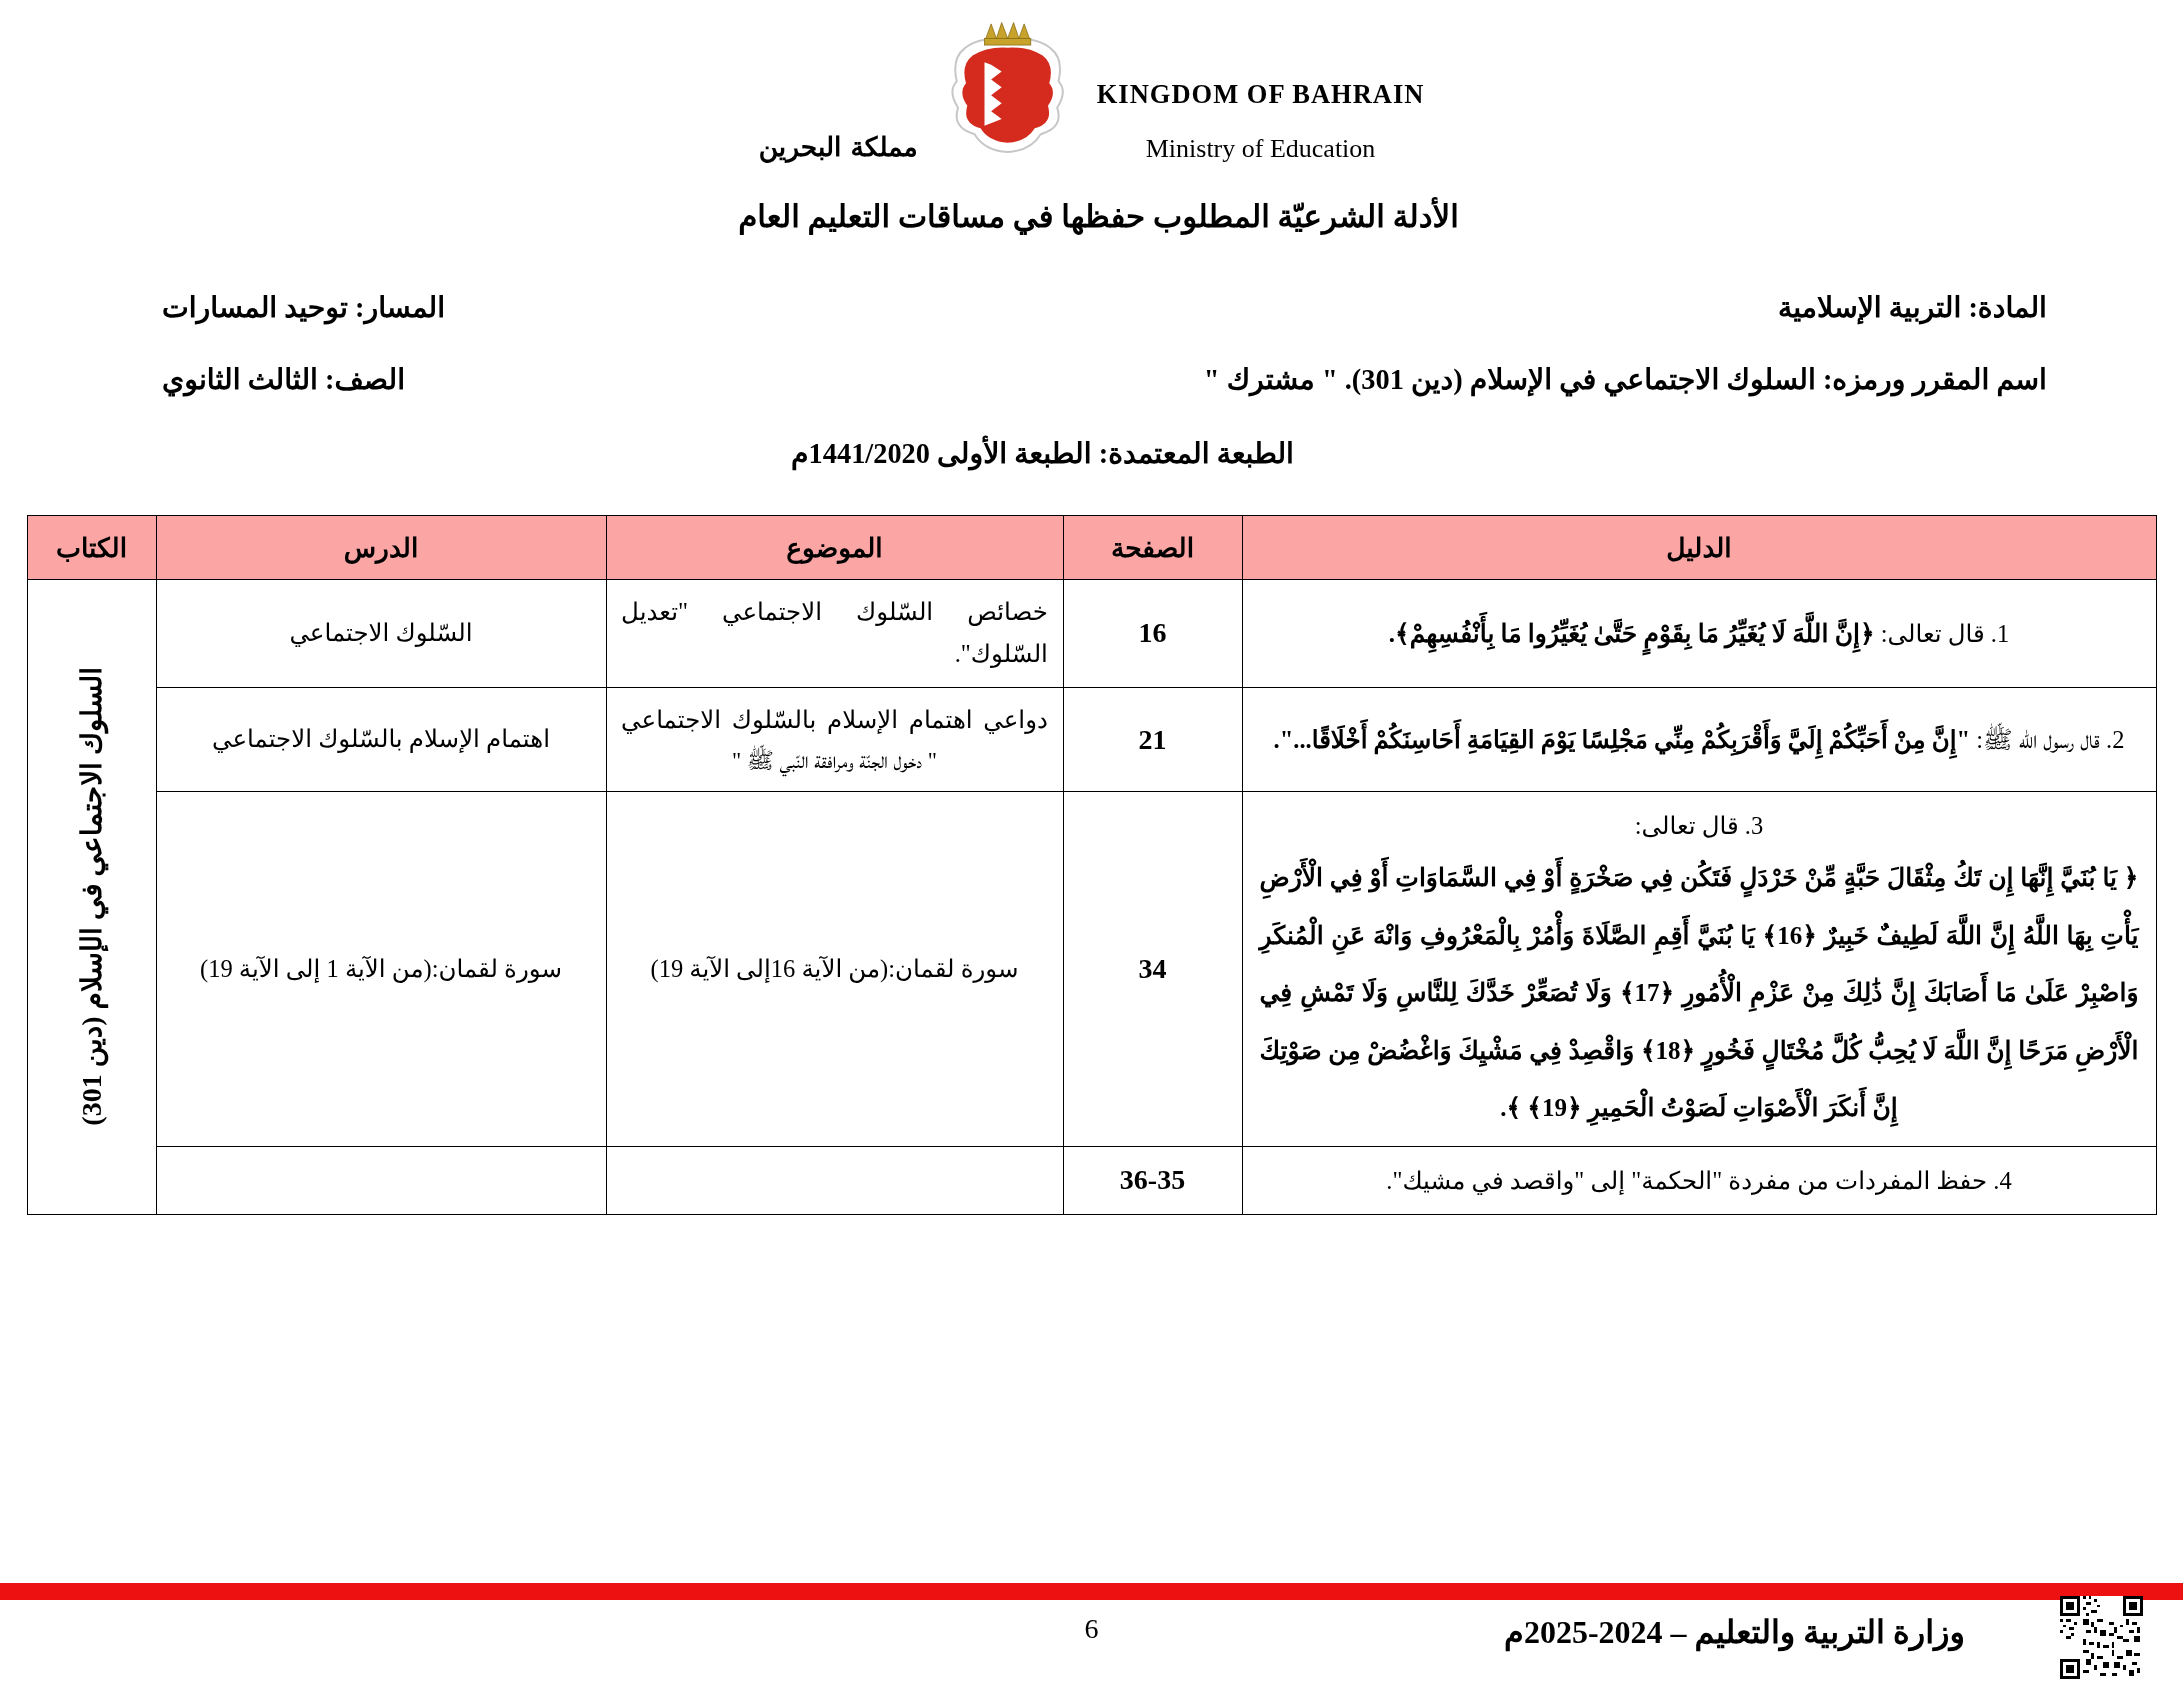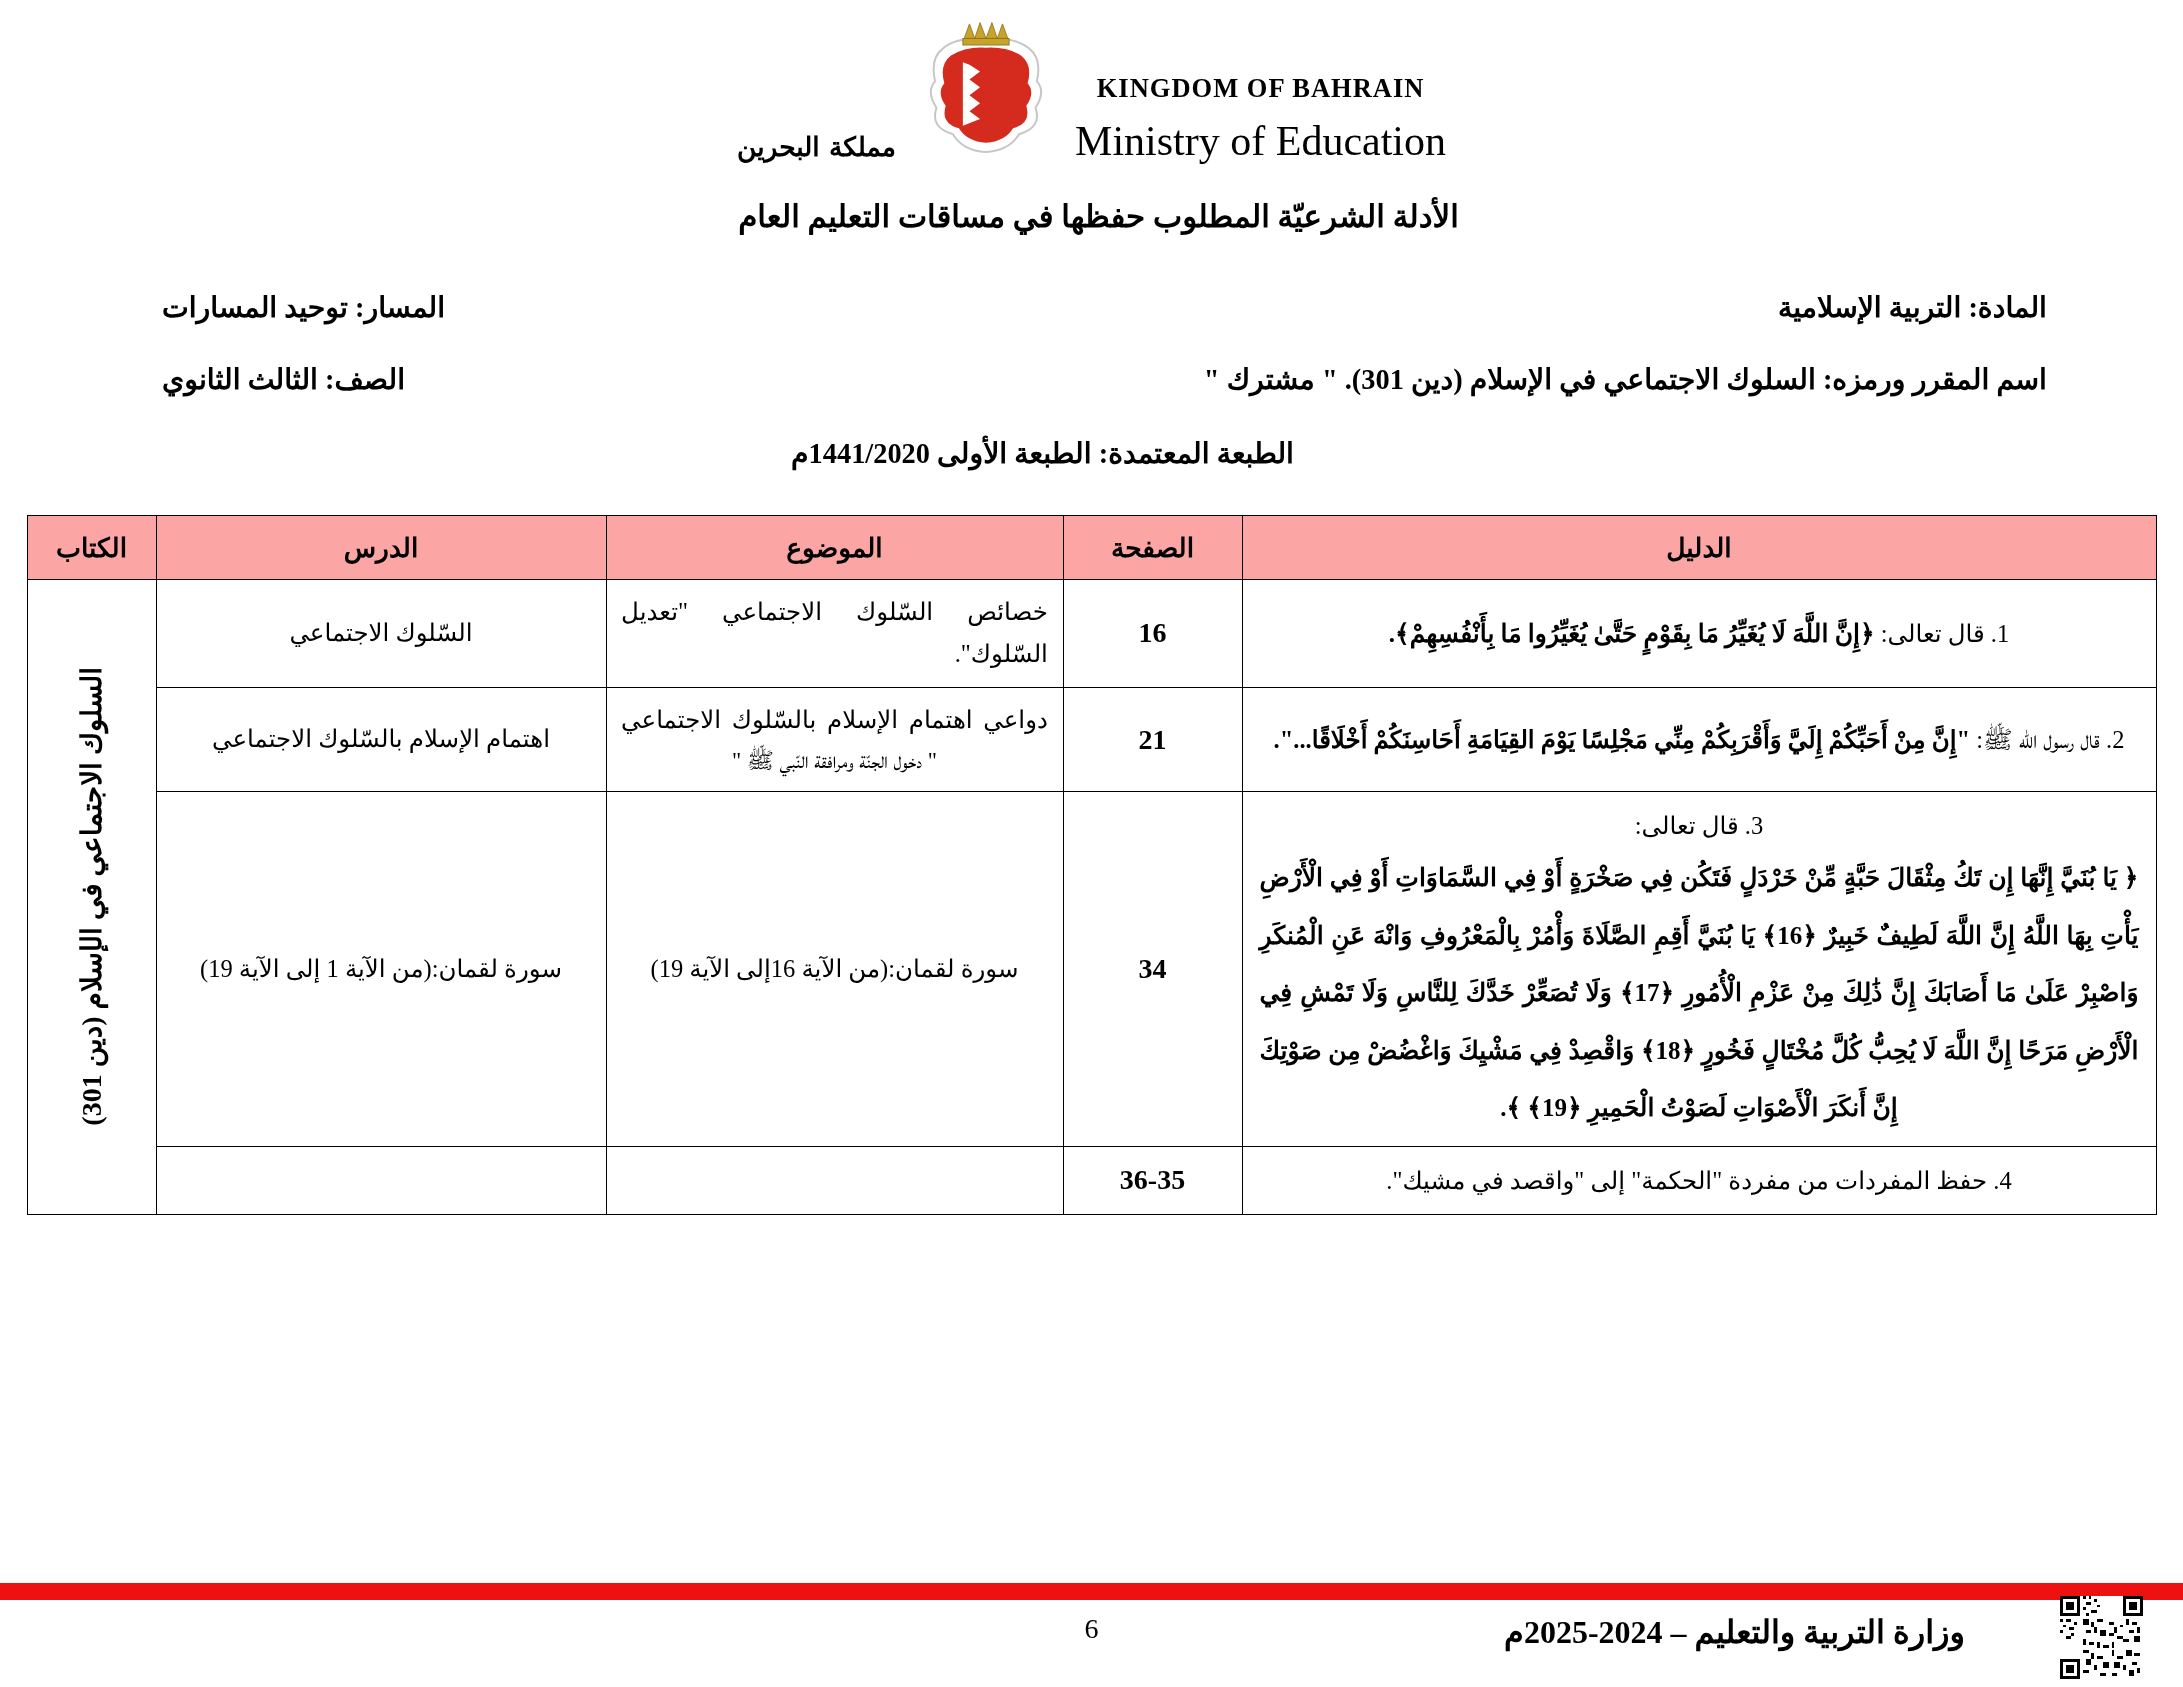--- a/index.html
+++ b/index.html
@@ -66,23 +66,24 @@
   }
   .logo-en .kingdom-en {
     font-size: 26.5px;
     font-weight: bold;
     letter-spacing: 1px;
     font-family: "Liberation Serif", serif;
     margin-bottom: 14.6px;
     white-space: nowrap;
   }
   .logo-en .ministry-en {
-    font-size: 42px;
+    font-size: 26px;
     font-family: "Liberation Serif", serif;
     white-space: nowrap;
+    margin-top: 12px;
   }
 
   
   .emblem {
     position: relative;
     width: 139px;
     height: 152px;
   }
   .emblem svg { display: block; }
 

